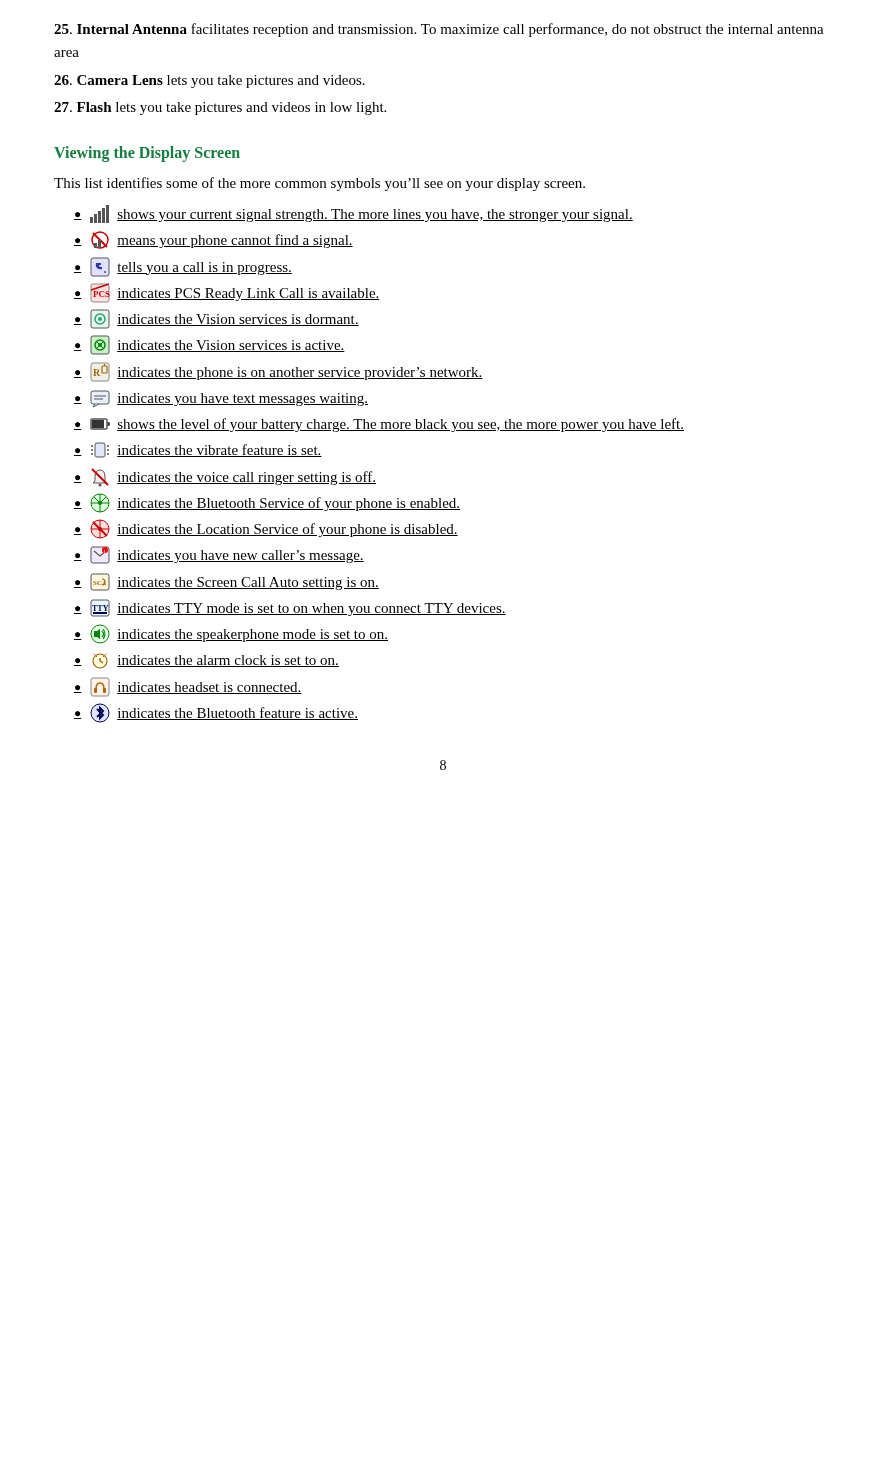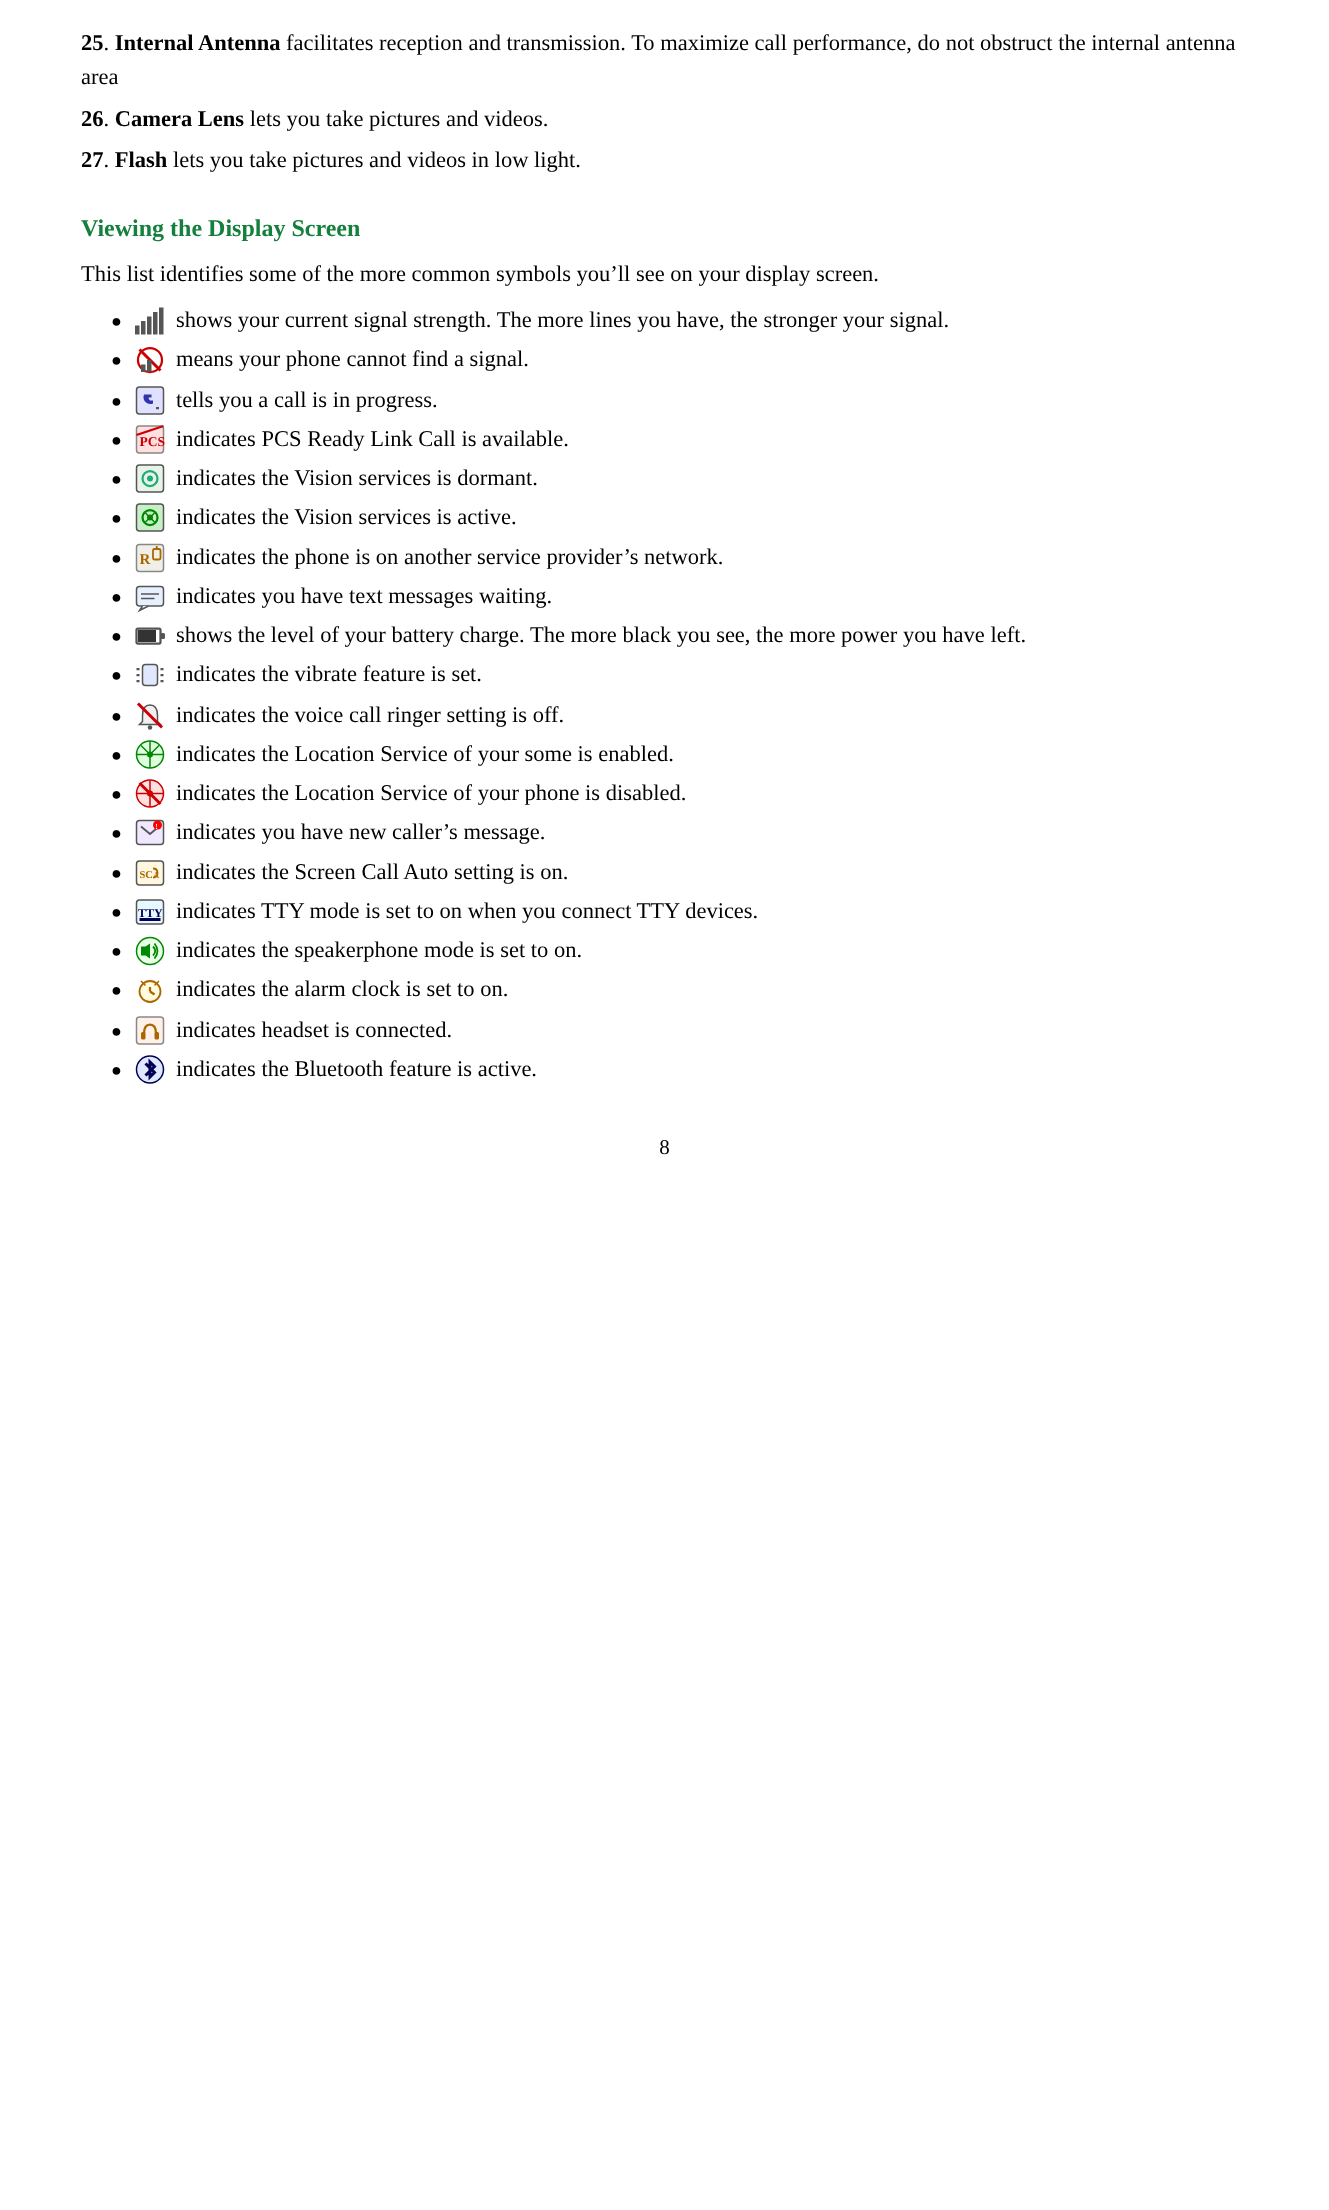--- a/index.html
+++ b/index.html
@@ -25,20 +25,21 @@
       margin-top: 22px;
       margin-bottom: 6px;
     }
     .intro-text {
       margin-bottom: 8px;
     }
     ul.symbol-list {
       list-style: none;
       padding-left: 10px;
       margin: 0;
+      text-decoration: underline;
     }
     ul.symbol-list li {
       display: flex;
       align-items: flex-start;
       margin-bottom: 3px;
       padding-left: 10px;
     }
     ul.symbol-list li::before {
       content: "●";
       font-size: 12px;
@@ -221,21 +222,21 @@
   <li>
     <span class="icon-img">
       <svg width="22" height="22" viewBox="0 0 22 22">
         <circle cx="11" cy="11" r="9" fill="#e0ffe0" stroke="#080" stroke-width="1"></circle>
         <line x1="11" y1="2" x2="11" y2="20" stroke="#080" stroke-width="1"></line>
         <line x1="2" y1="11" x2="20" y2="11" stroke="#080" stroke-width="1"></line>
         <circle cx="11" cy="11" r="2" fill="#080"></circle>
         <path d="M5 5 L11 11 L17 5" fill="none" stroke="#080" stroke-width="1"></path>
       </svg>
     </span>
-    <span class="item-text"> indicates the Location Service of your some is enabled.</span>
+    <span class="item-text"> indicates the Bluetooth Service of your phone is enabled.</span>
   </li>
 
   <li>
     <span class="icon-img">
       <svg width="22" height="22" viewBox="0 0 22 22">
         <circle cx="11" cy="11" r="9" fill="#ffe0e0" stroke="#c00" stroke-width="1"></circle>
         <line x1="11" y1="2" x2="11" y2="20" stroke="#c00" stroke-width="1"></line>
         <line x1="2" y1="11" x2="20" y2="11" stroke="#c00" stroke-width="1"></line>
         <circle cx="11" cy="11" r="2" fill="#c00"></circle>
         <line x1="4" y1="4" x2="18" y2="18" stroke="#c00" stroke-width="2"></line>

